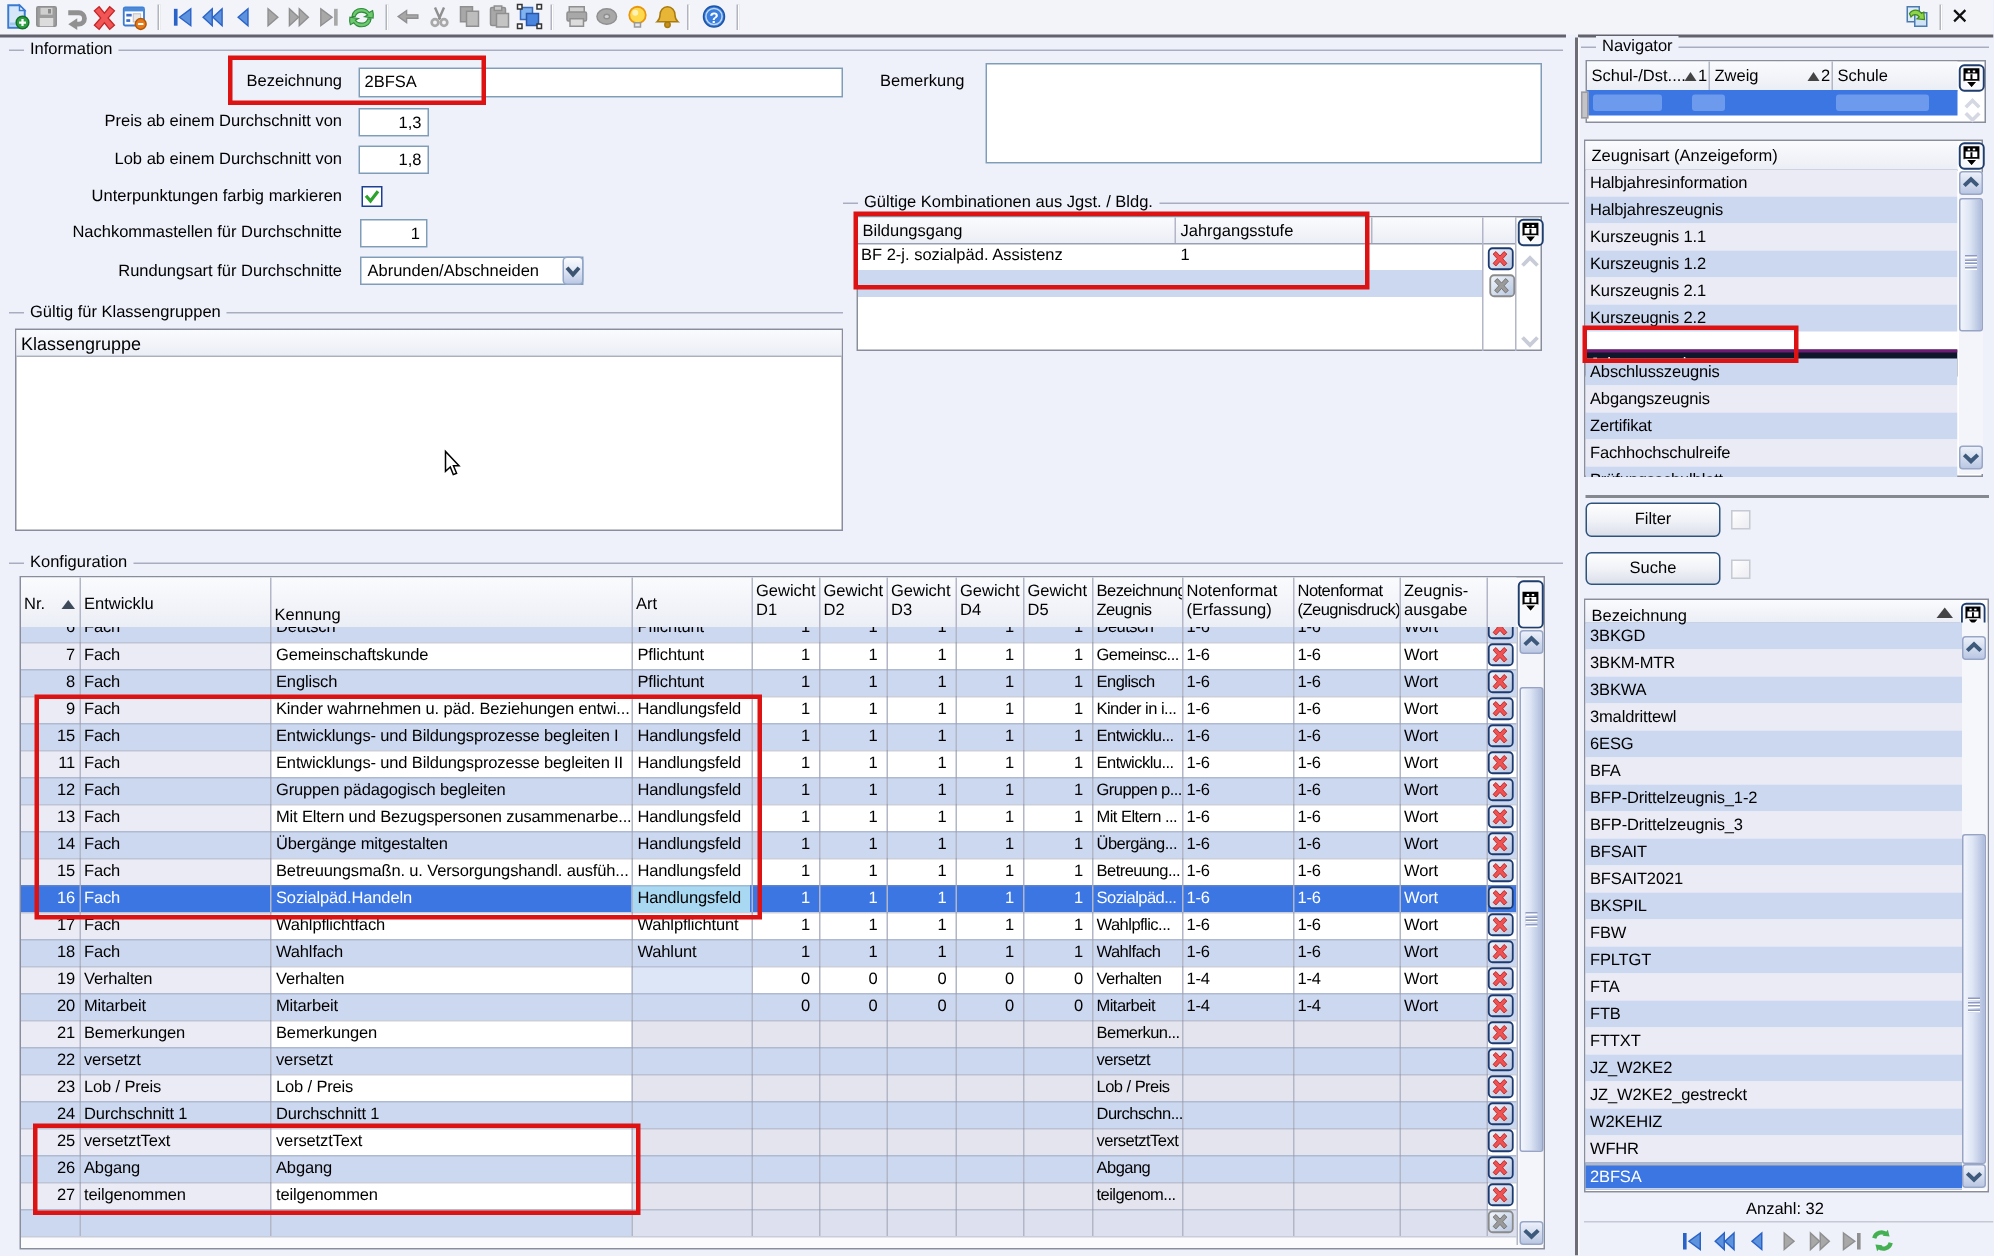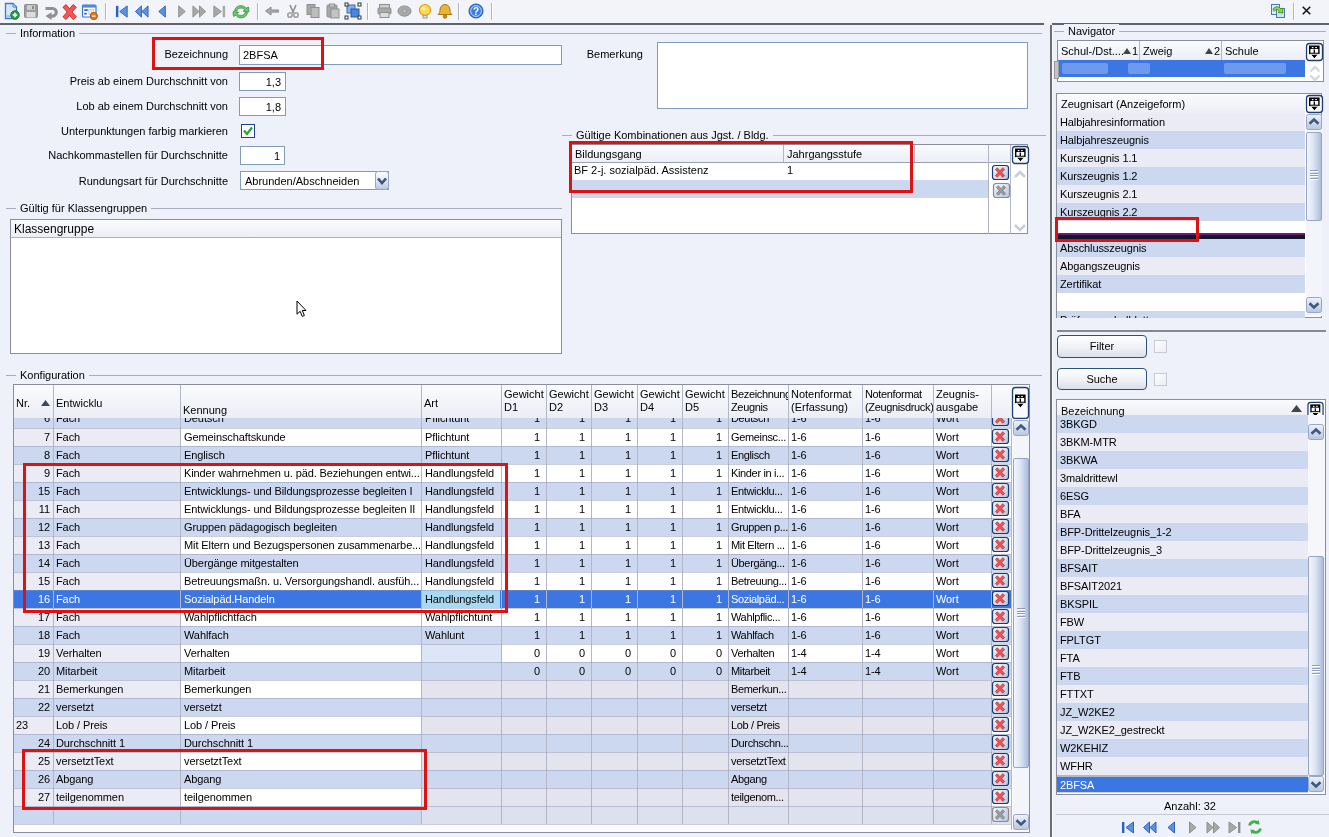--- a/index.html
+++ b/index.html
@@ -535,21 +535,21 @@
 <div class="cell" style="left:2px;top:0;width:34px;text-align:right;">22</div>
 <div class="cell" style="left:42px;top:0;width:119px;text-align:left;">versetzt</div>
 <div class="cell" style="left:170px;top:0;width:237px;text-align:left;">versetzt</div>
 <div class="cell" style="left:717px;top:0;width:57px;text-align:left;letter-spacing:-0.35px;">versetzt</div>
 </div>
     </div>
 <div class="ab" style="left:0;top:298px;width:997px;height:18px;background:#eaebf5;color:#000;">
       <div style="position:absolute;left:0;top:0px;width:100%;height:100%;">
 <div class="ab" style="left:166px;top:0;width:831px;height:18px;background:#fff;"></div>
 <div class="ab" style="left:407px;top:0;width:570px;height:18px;background:#e3e4ee;"></div>
-<div class="cell" style="left:2px;top:0;width:34px;text-align:left;">23</div>
+<div class="cell" style="left:2px;top:0;width:34px;text-align:right;">23</div>
 <div class="cell" style="left:42px;top:0;width:119px;text-align:left;">Lob / Preis</div>
 <div class="cell" style="left:170px;top:0;width:237px;text-align:left;">Lob / Preis</div>
 <div class="cell" style="left:717px;top:0;width:57px;text-align:left;letter-spacing:-0.35px;">Lob / Preis</div>
 </div>
     </div>
 <div class="ab" style="left:0;top:316px;width:997px;height:18px;background:#ccd8f0;color:#000;padding-left:24px;">
       <div style="position:absolute;left:0;top:0px;width:100%;height:100%;">
 <div class="cell" style="left:2px;top:0;width:34px;text-align:right;">24</div>
 <div class="cell" style="left:42px;top:0;width:119px;text-align:left;">Durchschnitt 1</div>
 <div class="cell" style="left:170px;top:0;width:237px;text-align:left;">Durchschnitt 1</div>
@@ -975,20 +975,23 @@
     </div>
 <div class="ab" style="left:0;top:126px;width:248px;height:18px;background:#ccd8f0;color:#000;">
       <div class="cell" style="left:3px;top:0px;width:240px;">Abschlusszeugnis</div>
     </div>
 <div class="ab" style="left:0;top:144px;width:248px;height:18px;background:#eaebf5;color:#000;">
       <div class="cell" style="left:3px;top:0px;width:240px;">Abgangszeugnis</div>
     </div>
 <div class="ab" style="left:0;top:162px;width:248px;height:18px;background:#ccd8f0;color:#000;">
       <div class="cell" style="left:3px;top:0px;width:240px;">Zertifikat</div>
     </div>
+<div class="ab" style="left:0;top:180px;width:248px;height:18px;background:#eaebf5;color:#000;">
+      <div class="cell" style="left:3px;top:0px;width:240px;">Fachhochschulreife</div>
+    </div>
 <div class="ab" style="left:0;top:198px;width:248px;height:18px;background:#ccd8f0;color:#000;">
       <div class="cell" style="left:3px;top:0px;width:240px;">Prüfungsschulblatt</div>
     </div>
 </div>
 <div class="ab" style="left:1306px;top:115px;width:16px;height:201px;background:#f4f5fa;"></div>
 <svg class="ab" style="left:1306px;top:114px" width="16" height="16" viewBox="0 0 16 16">
     <defs>
       <linearGradient id="sb1306114" x1="0" y1="0" x2="0" y2="1">
         <stop offset="0" stop-color="#eef2fa"></stop>
         <stop offset="1" stop-color="#b9c6e2"></stop>

